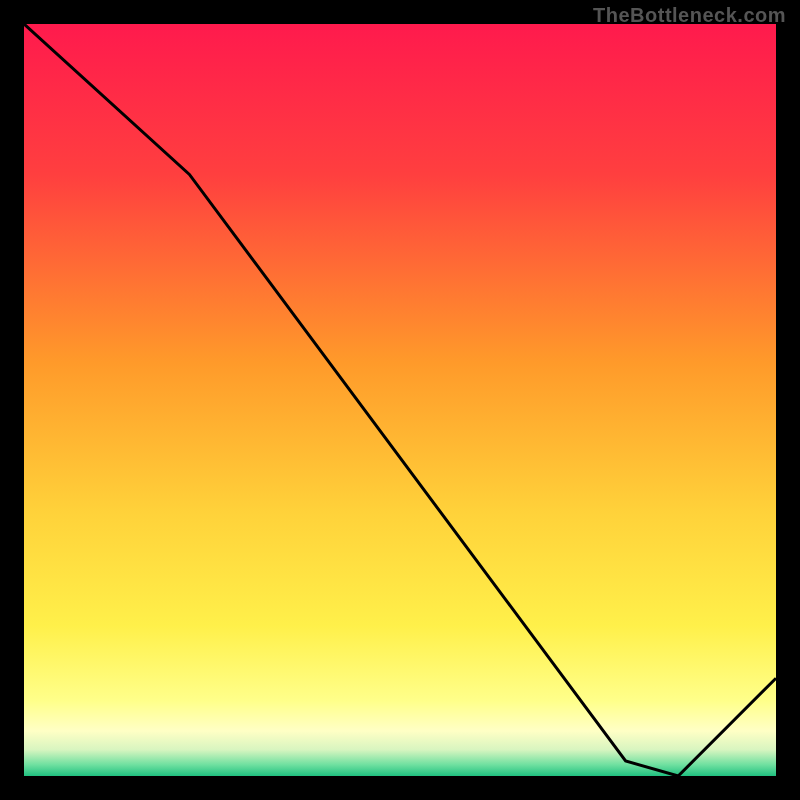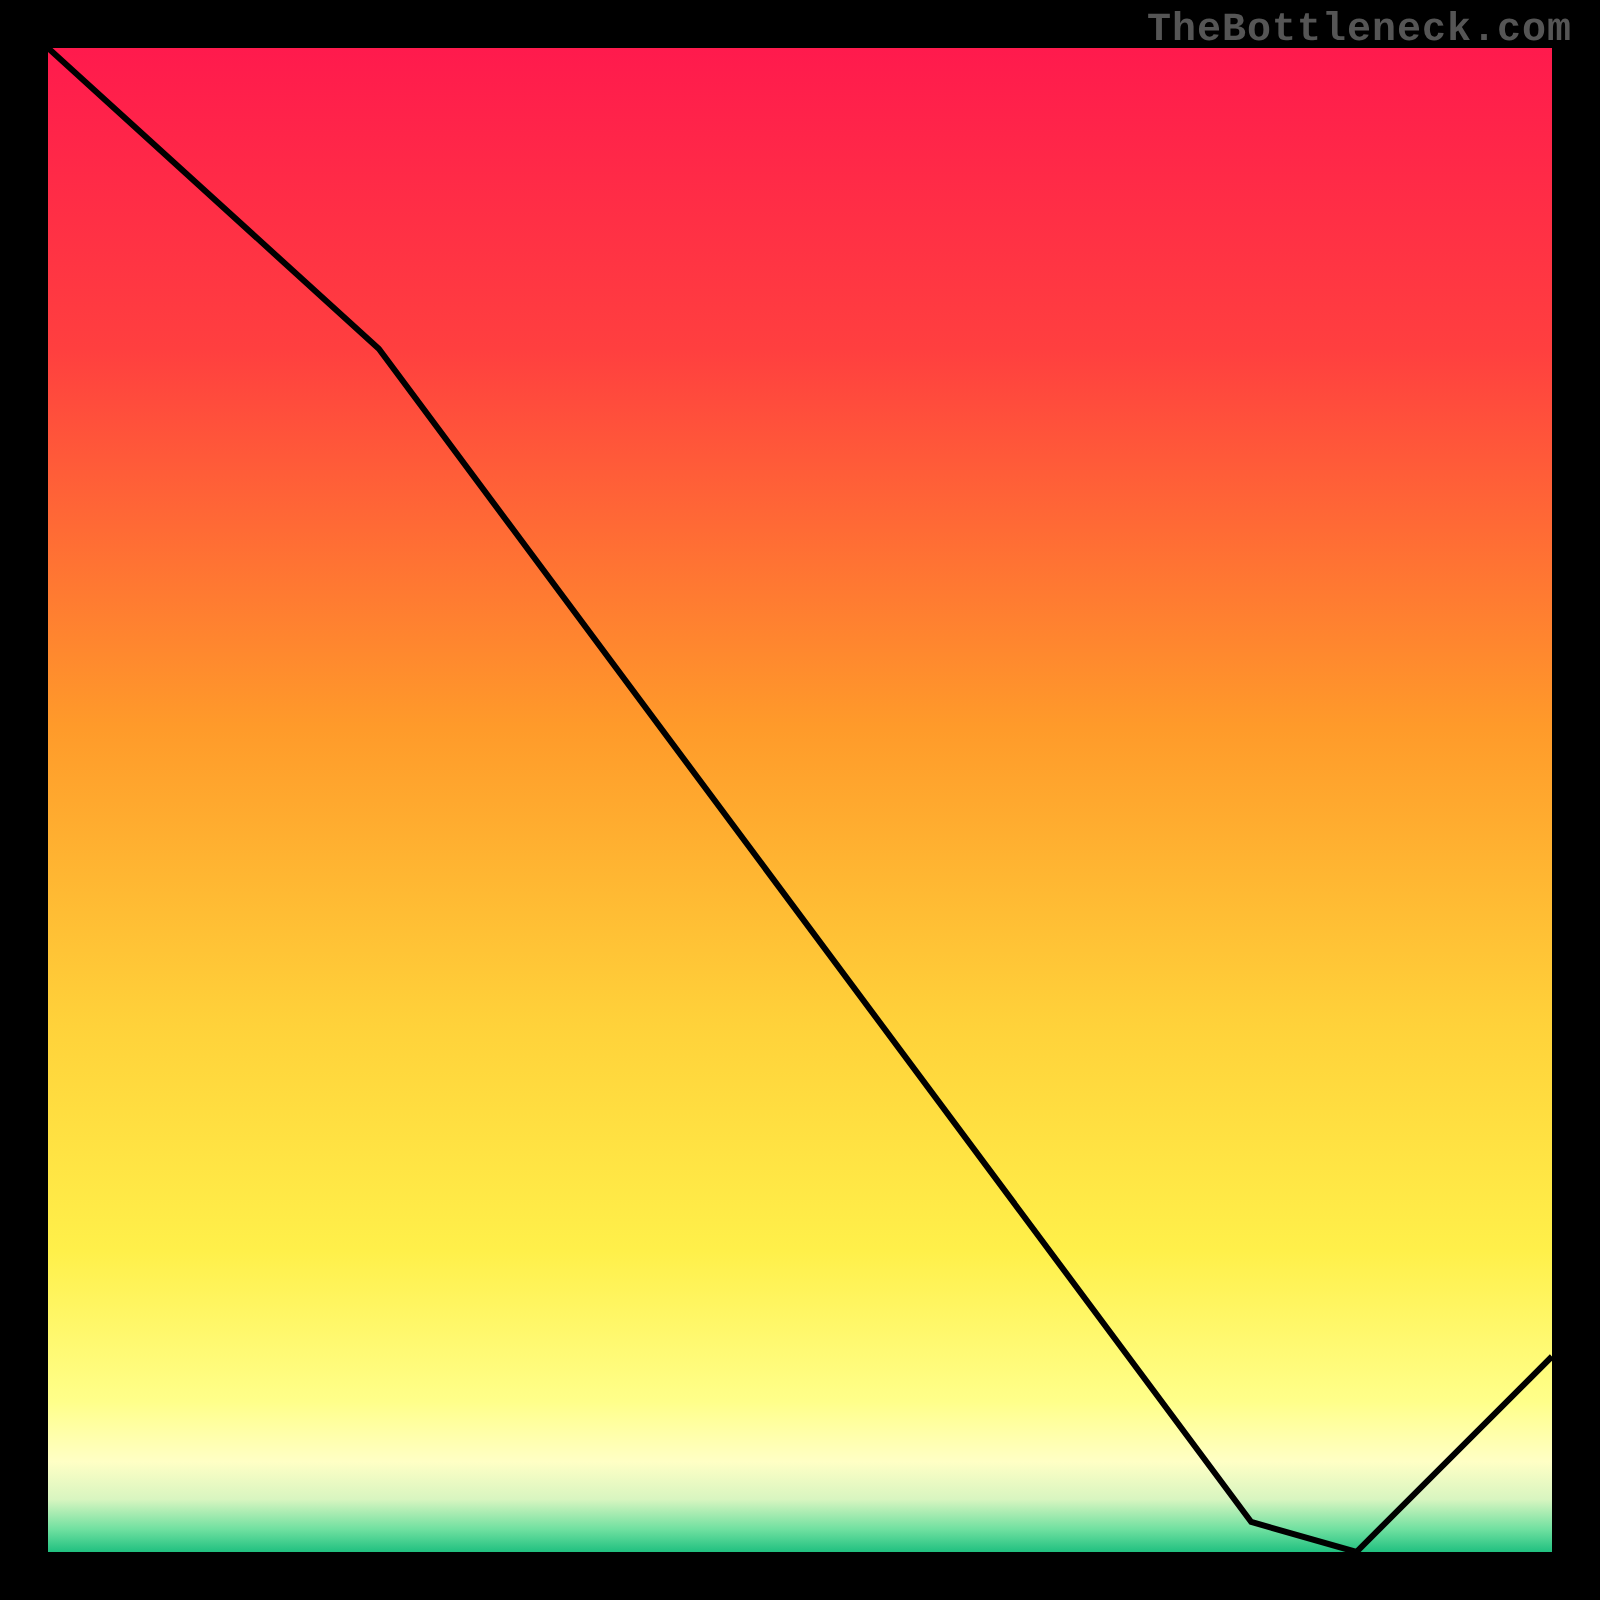--- a/index.html
+++ b/index.html
@@ -8,21 +8,20 @@
     width: 800px;
     height: 800px;
     background: #000;
     font-family: Arial, Helvetica, sans-serif;
     overflow: hidden;
   }
   .stage {
     position: relative;
     width: 800px;
     height: 728px;
-    font-family: Liberation Mono, monospace;
   }
   .watermark {
     position: absolute;
     top: 4px;
     right: 14px;
     color: #555;
     font-size: 20px;
     font-weight: 600;
     letter-spacing: 0.5px;
     z-index: 10;

